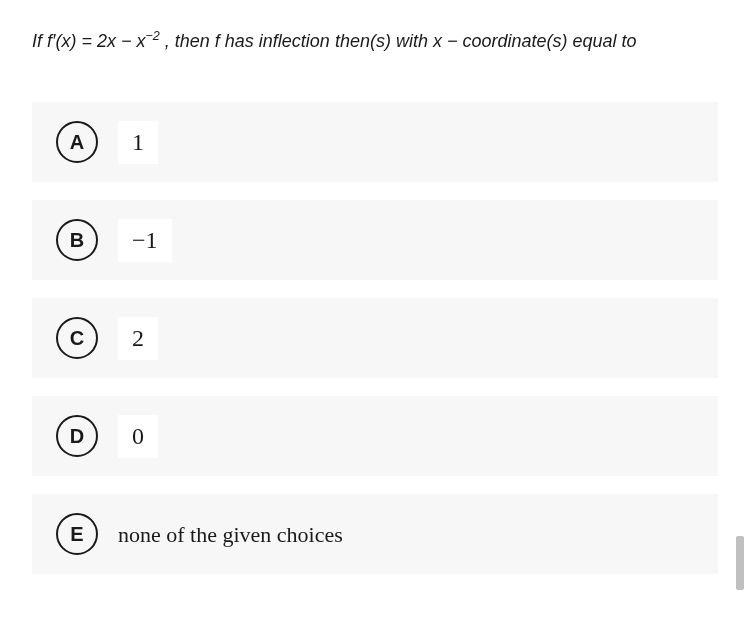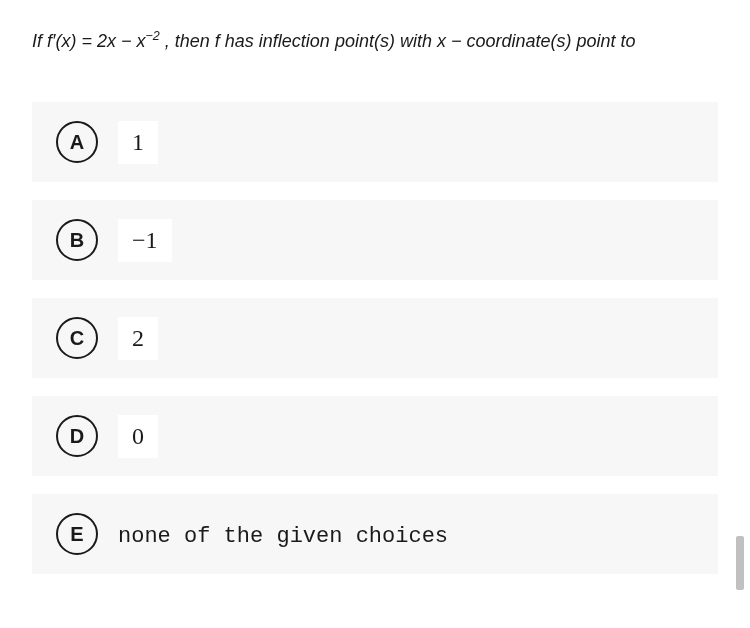--- a/index.html
+++ b/index.html
@@ -56,21 +56,21 @@
       font-size: 24px;
       color: #1a1a1a;
     }
     .option-value-box {
       background: #ffffff;
       padding: 8px 14px;
       display: inline-block;
       font-family: 'Cambria Math', 'Times New Roman', serif;
     }
     .option-value-text {
-      font-family: Liberation Mono, monospace;
+      font-family: Liberation Serif, serif;
       font-weight: 500;
       font-size: 22px;
     }
     .scrollbar-hint {
       position: absolute;
       right: 6px;
       bottom: 38px;
       width: 8px;
       height: 54px;
       background: #c0c0c0;
@@ -78,21 +78,21 @@
     }
     sup {
       font-size: 0.7em;
       vertical-align: super;
     }
   </style>
 </head>
 <body>
 
 <div class="question-text">
-  <span>If </span><span class="math">f′(x) = 2x − x</span><sup>−2</sup><span> , then f has inflection point(s) with x − coordinate(s) point to</span>
+  <span>If </span><span class="math">f′(x) = 2x − x</span><sup>−2</sup><span> , then f has inflection then(s) with x − coordinate(s) equal to</span>
 </div>
 
 <div class="options-container">
 
   <div class="option-row">
     <div class="option-marker">
       <span>A</span>
     </div>
     <div class="option-value">
       <span class="option-value-box">1</span>

